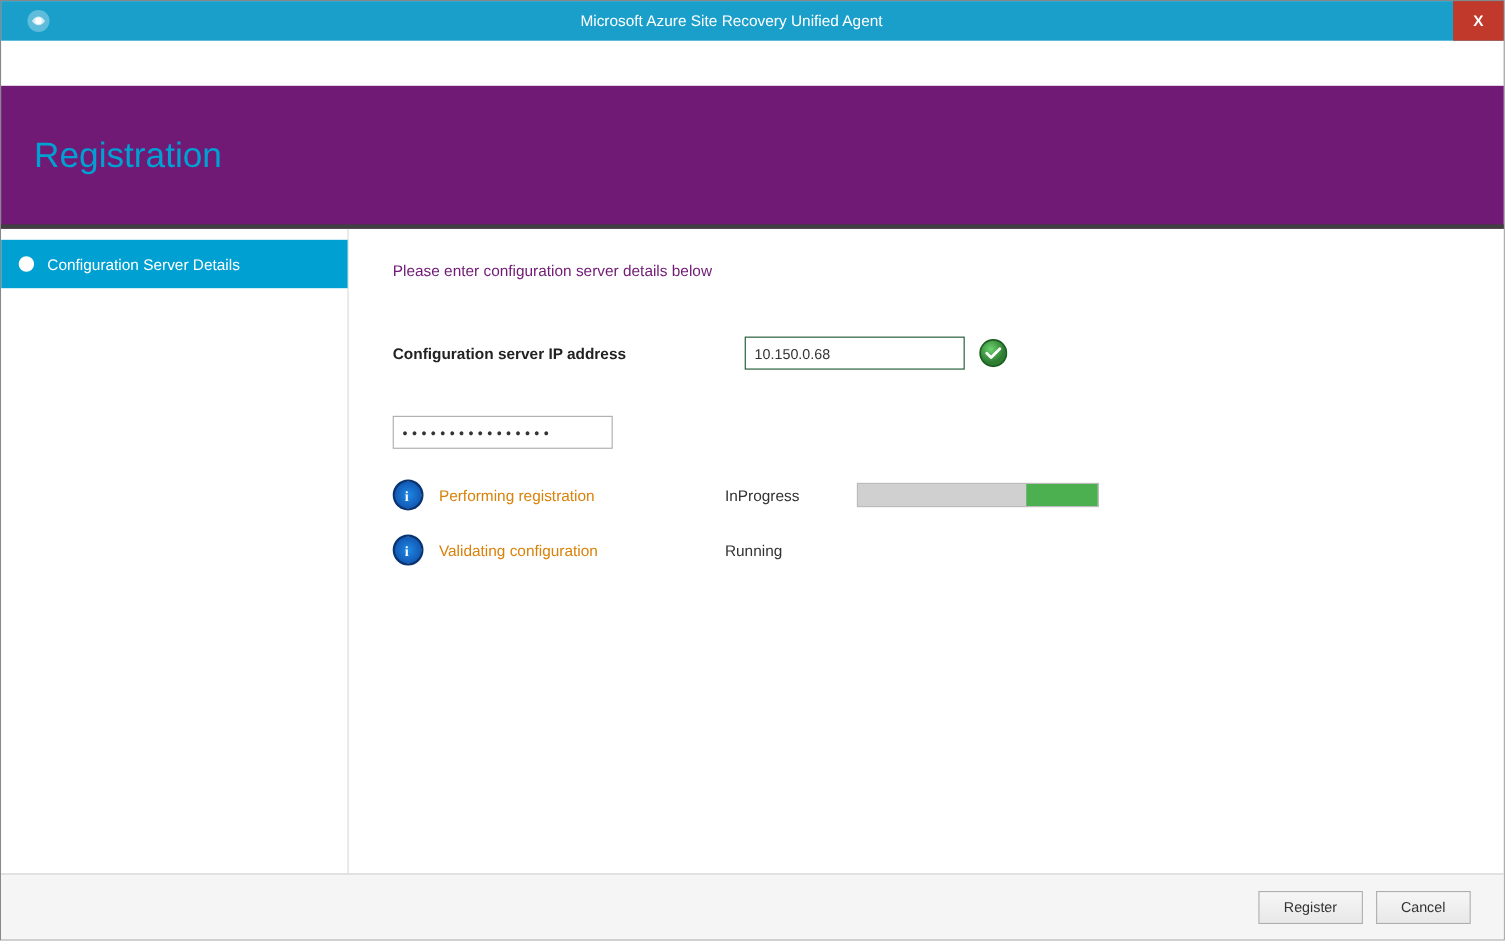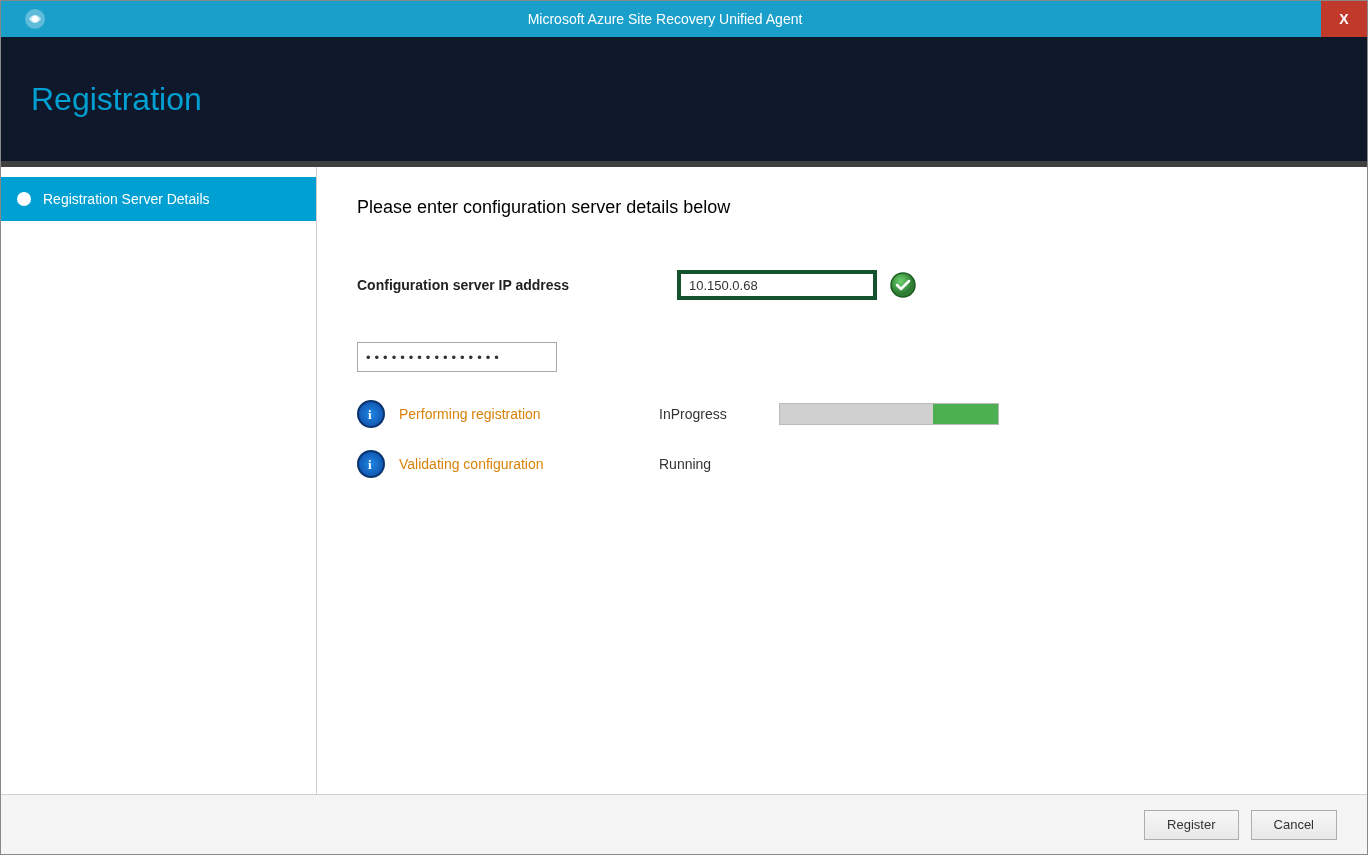--- a/index.html
+++ b/index.html
@@ -63,26 +63,27 @@
       justify-content: center;
       cursor: pointer;
       color: #fff;
       font-size: 14px;
       font-weight: bold;
     }
 
     
     .header-section {
       height: 130px;
-      background: #0f172a;
+      background: #701a75;
       display: flex;
       align-items: center;
       padding: 0 30px;
-      border-bottom: 6px solid #404040;
-      flex-shrink: 0;
+      border-bottom: 4px solid #404040;
+      flex-shrink: 0;
+      margin-top: 41px;
     }
 
     .header-title {
       color: #00a0d2;
       font-size: 32px;
       font-weight: 300;
     }
 
     
     .main-content {
@@ -130,22 +131,22 @@
     
     .content-panel {
       flex: 1;
       background: #fff;
       padding: 30px 40px;
       display: flex;
       flex-direction: column;
     }
 
     .content-instruction {
-      color: #000000;
-      font-size: 18px;
+      color: #701a75;
+      font-size: 14px;
       margin-bottom: 28px;
     }
 
     
     .form-row {
       display: flex;
       align-items: center;
       margin-bottom: 18px;
       margin-top: 24px;
     }
@@ -154,21 +155,21 @@
       font-size: 14px;
       font-weight: bold;
       color: #222;
       width: 320px;
       flex-shrink: 0;
     }
 
     .form-input {
       width: 200px;
       height: 30px;
-      border: 4px solid #14532d;
+      border: 1px solid #14532d;
       padding: 4px 8px;
       font-size: 13px;
       color: #333;
       background: #fff;
     }
 
     .form-input-password {
       width: 200px;
       height: 30px;
       border: 1px solid #aaa;
@@ -294,21 +295,21 @@
 
   <div class="header-section">
     <h1 class="header-title">Registration</h1>
   </div>
 
   <div class="main-content">
 
     <div class="sidebar">
       <div class="sidebar-item active">
         <div class="sidebar-item-dot"></div>
-        <span>Registration Server Details</span>
+        <span>Configuration Server Details</span>
       </div>
     </div>
 
     <div class="content-panel">
 
       <div class="content-instruction">Please enter configuration server details below</div>
 
       <div class="form-row">
         <span class="form-label">Configuration server IP address</span>
         <input class="form-input" type="text" value="10.150.0.68" style="">

